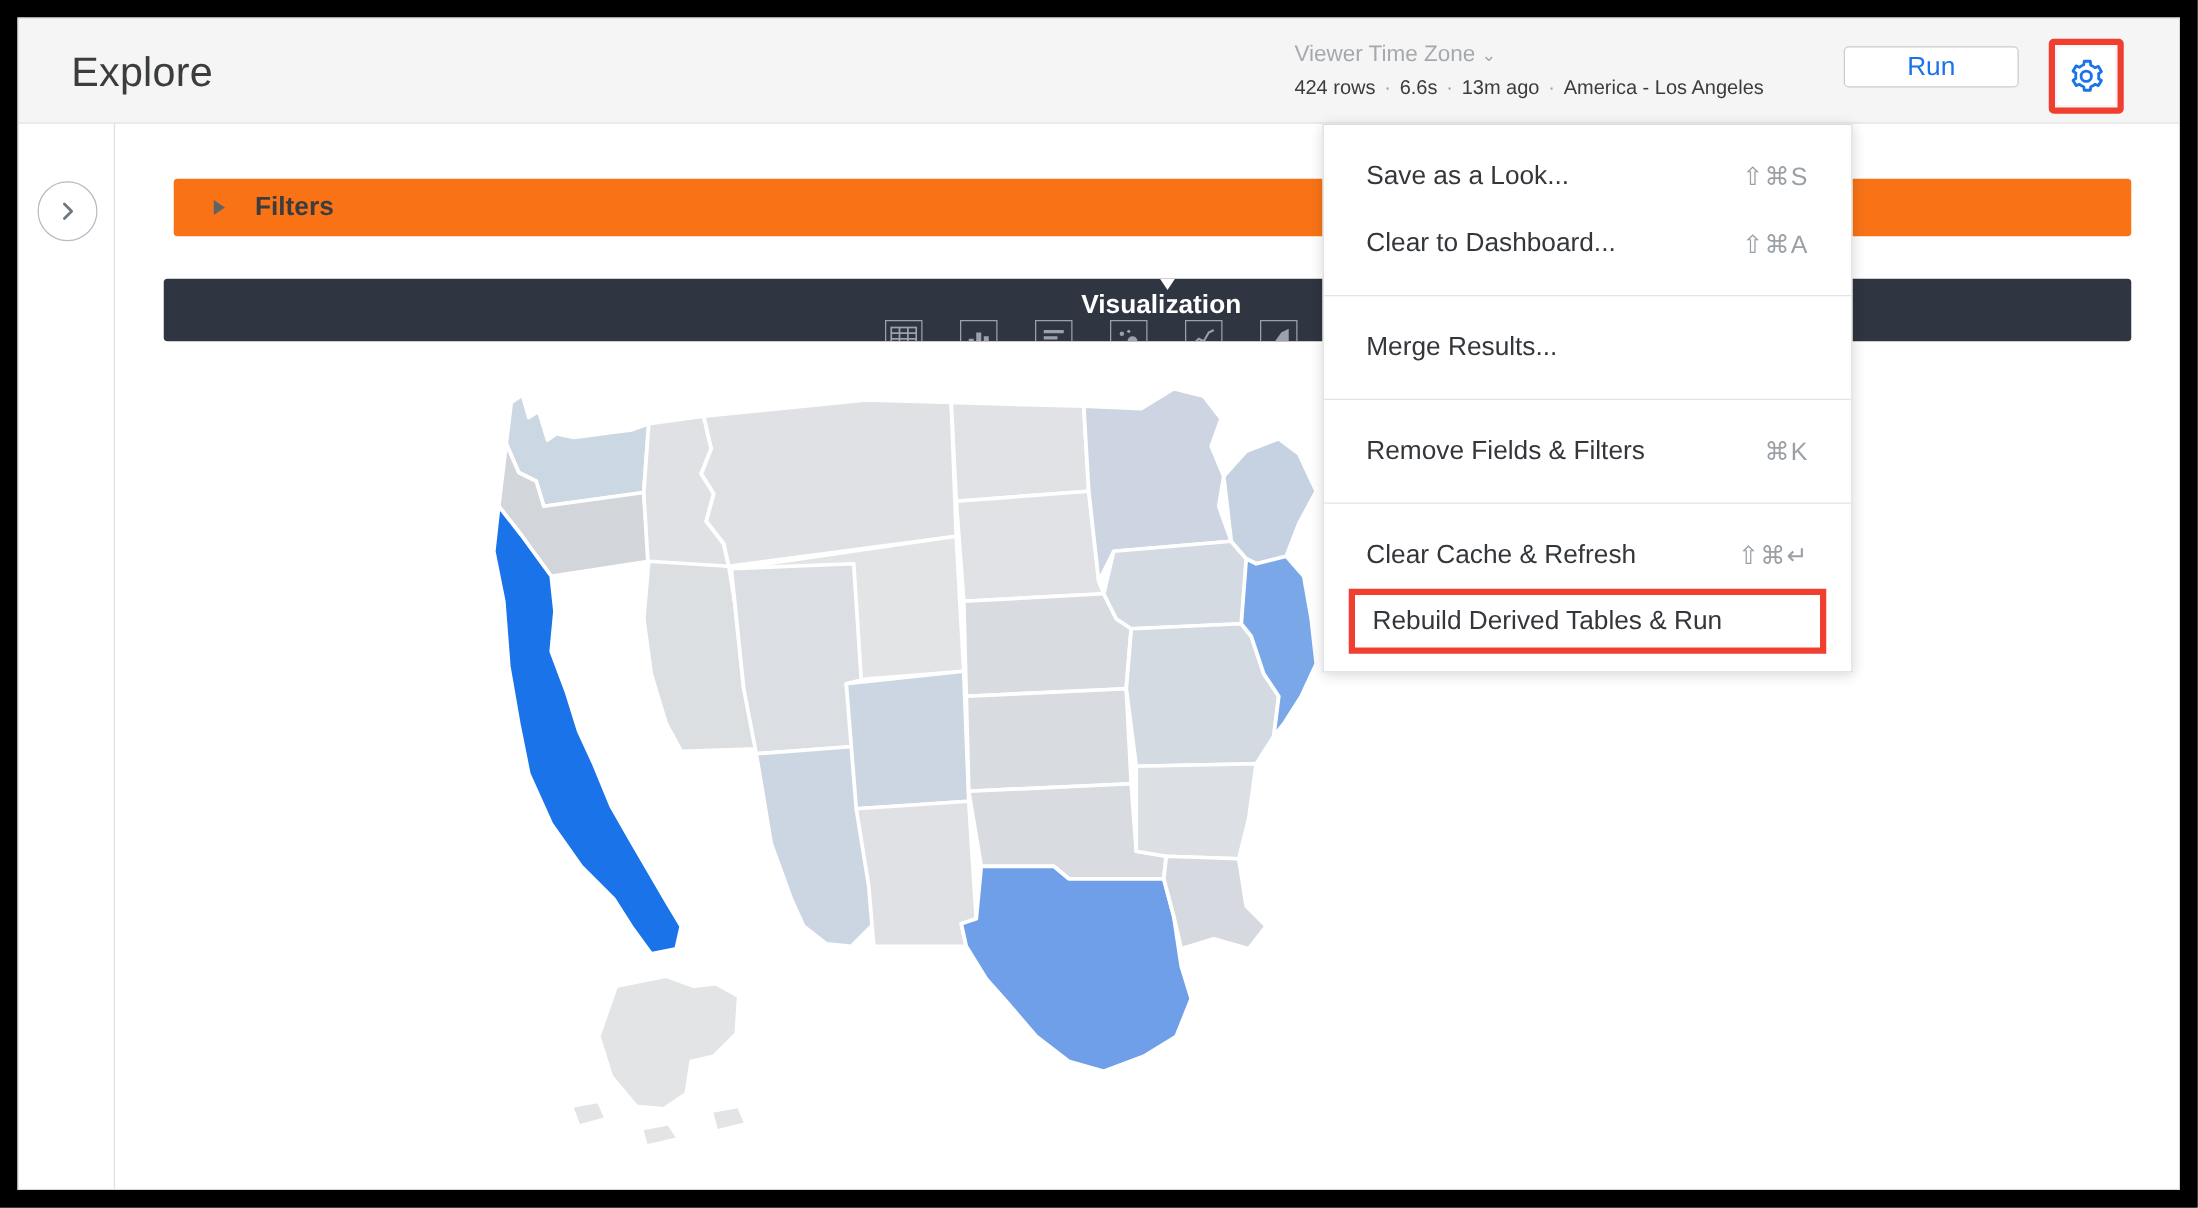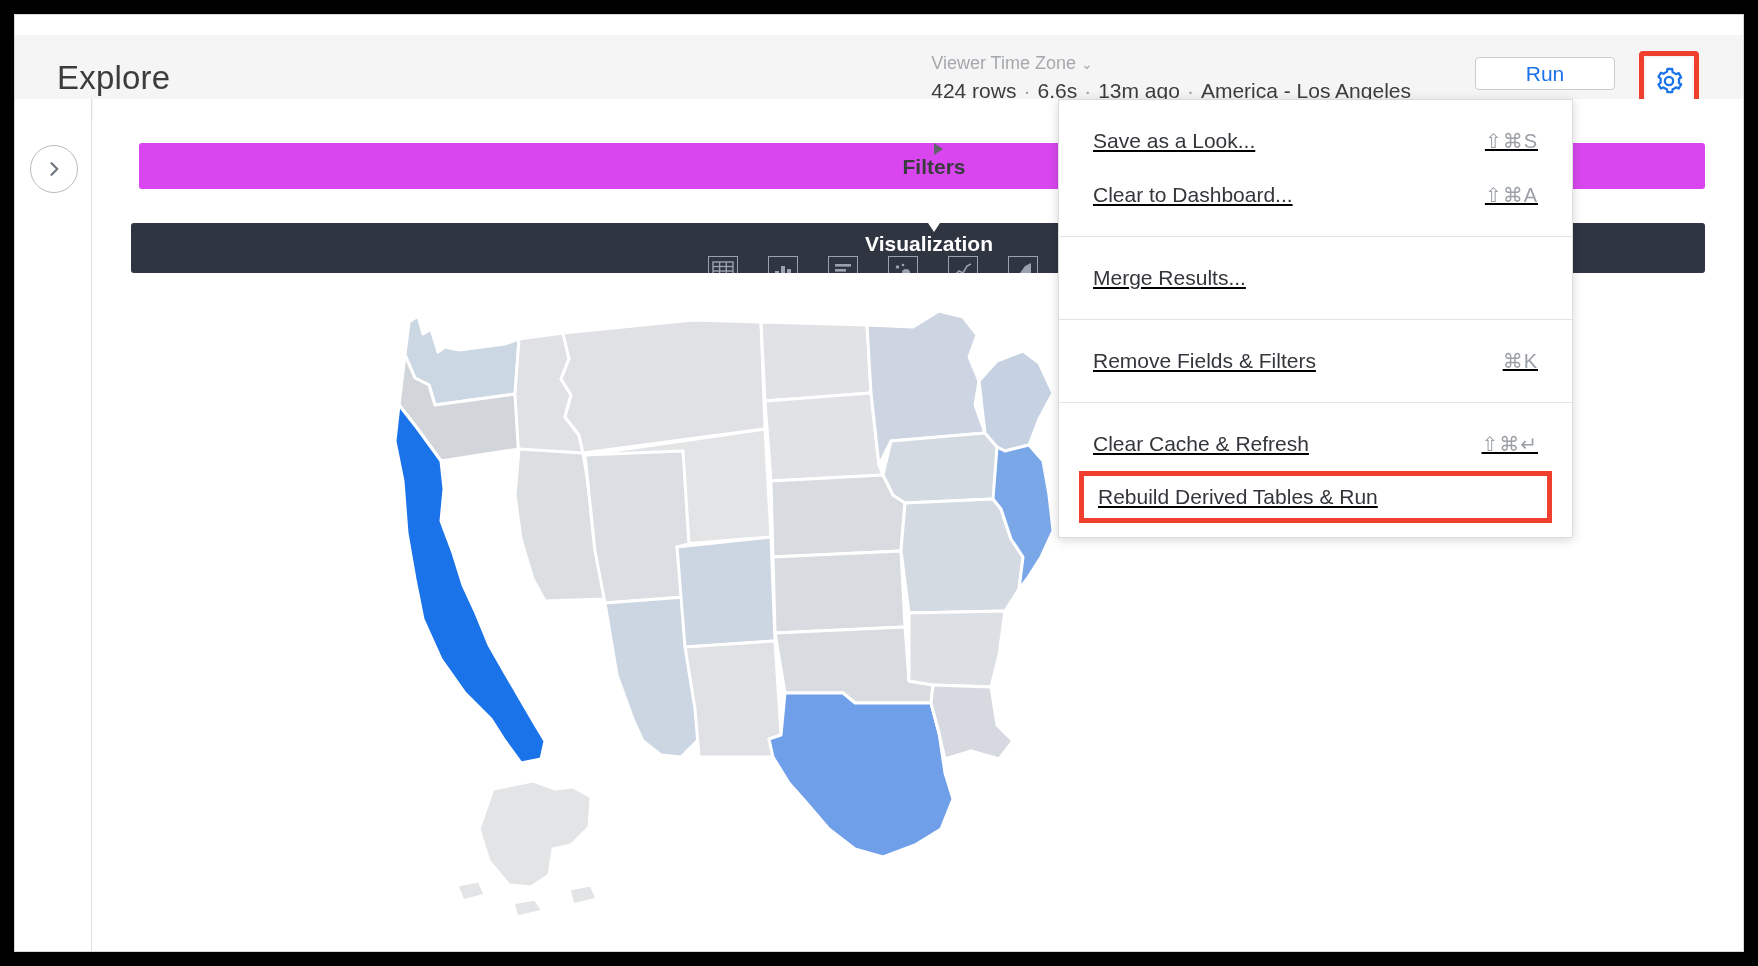--- a/index.html
+++ b/index.html
@@ -19,38 +19,37 @@
     box-sizing: border-box;
   }
 
   
   #header {
     position: absolute; left: 0; top: 0;
     width: 100%; height: 84px;
     background: #f5f5f5;
     border-bottom: 1px solid #e0e0e0;
     box-sizing: border-box;
-    margin-top: 20px;
   }
   #page-title {
     position: absolute; left: 42px; top: 24px;
     font-size: 33px; color: #3a3c3e; font-weight: 400;
     letter-spacing: 0.2px;
   }
   #meta-block {
     position: absolute; right: 332px; top: 16px;
     text-align: left;
   }
   #tz-label {
     font-size: 18px; color: #a5a9ad; font-weight: 400;
     line-height: 24px; white-space: nowrap;
   }
   #tz-chevron { font-size: 14px; color: #a5a9ad; margin-left: 5px; }
   #stats-line {
-    font-size: 21px; color: #3a3c3e; line-height: 30px; white-space: nowrap;
+    font-size: 16px; color: #3a3c3e; line-height: 30px; white-space: nowrap;
   }
   .dot-sep { color: #9aa0a6; padding: 0 7px; }
   #run-button {
     position: absolute; right: 128px; top: 22px;
     width: 140px; height: 33px;
     background: #fff; border: 1px solid #c9cdd1; border-radius: 4px;
     color: #1a73e8; font-size: 21px;
     display: flex; align-items: center; justify-content: center;
     box-sizing: border-box; cursor: pointer;
   }
@@ -82,22 +81,22 @@
     cursor: pointer;
   }
 
   
   #main {
     position: absolute; left: 78px; top: 84px;
     right: 0; bottom: 0; background: #fff; overflow: hidden;
   }
   #filters-bar {
     position: absolute; left: 46px; top: 44px; right: 38px; height: 46px;
-    background: #d946ef; border-radius: 3px;
-    display: flex; align-items: center; flex-direction: column;
+    background: #f97316; border-radius: 3px;
+    display: flex; align-items: center;
   }
   .tri-right {
     width: 0; height: 0; margin-left: 32px;
     border-left: 9px solid #5f6368;
     border-top: 6px solid transparent;
     border-bottom: 6px solid transparent;
   }
   .tri-down {
     width: 0; height: 0; margin-left: 32px;
     border-top: 9px solid #fff;
@@ -140,24 +139,24 @@
   
   #map-wrap {
     position: absolute; left: 0; top: 190px; right: 0; bottom: 0;
     overflow: hidden;
   }
   #us-map { position: absolute; left: 300px; top: 0px; }
 
   
   #gear-menu {
     position: absolute; left: 1043px; top: 84px;
-    width: 515px; background: #fff;
+    width: 424px; background: #fff;
     border: 1px solid #dcdcdc;
     box-shadow: 0 2px 10px rgba(0,0,0,0.16);
-    z-index: 40; box-sizing: border-box; text-decoration: underline;
+    z-index: 40; box-sizing: border-box;
   }
   .menu-group { padding: 14px 0; }
   .menu-group + .menu-group { border-top: 1px solid #e4e4e4; }
   .menu-item {
     height: 54px; display: flex; align-items: center;
     padding: 0 34px; cursor: pointer;
     font-size: 21px; color: #33363a; justify-content: space-between;
   }
   .menu-item.disabled { color: #9aa0a6; cursor: default; }
   .menu-shortcut { color: #9aa0a6; font-size: 20px; letter-spacing: 1px; }

